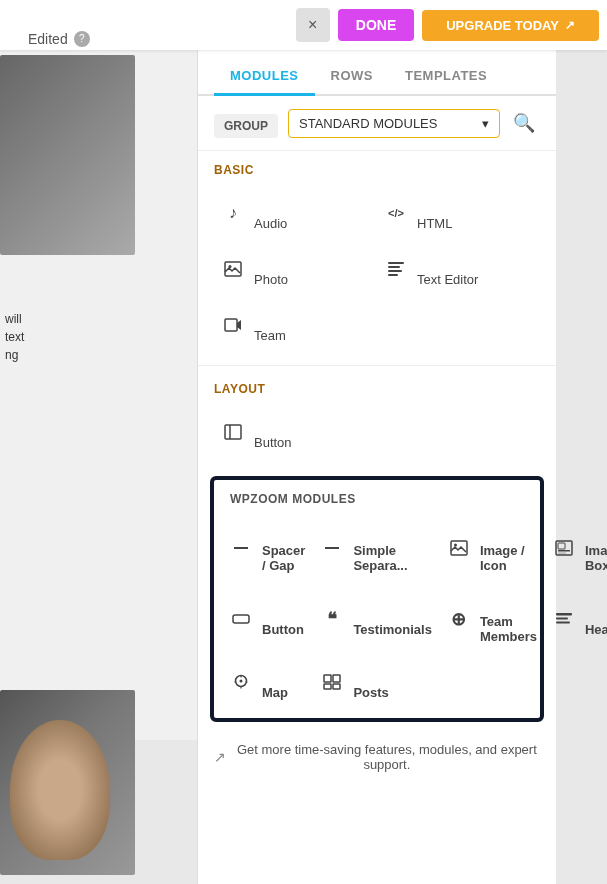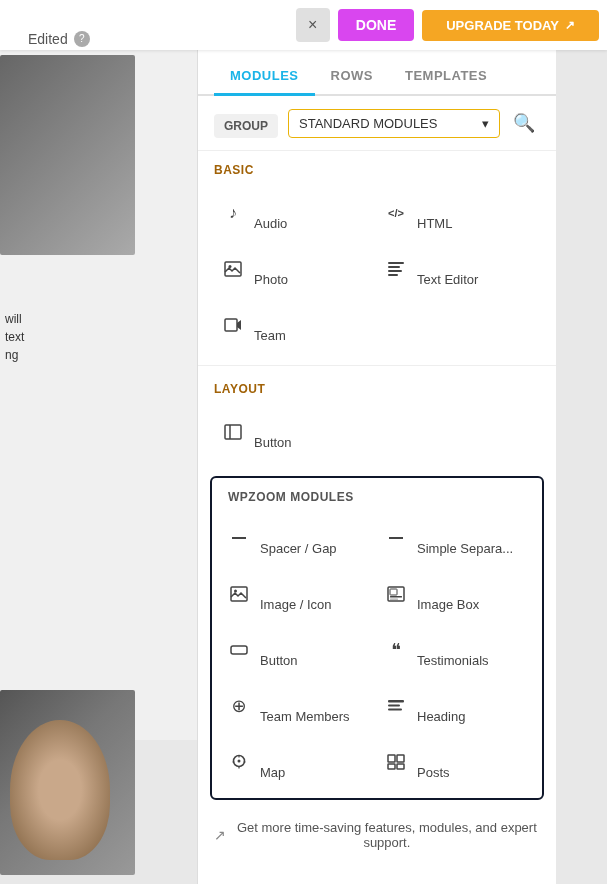--- a/index.html
+++ b/index.html
@@ -275,37 +275,38 @@
 
     .divider {
       height: 1px;
       background: #eee;
       margin: 4px 0;
     }
 
     
     .wpzoom-section {
       margin: 8px 12px;
-      border: 2px solid #0f172a;
+      border: 4px solid #0f172a;
       border-radius: 6px;
       padding: 4px 4px 8px;
     }
 
     .wpzoom-label {
       font-size: 12px;
       font-weight: 700;
       color: #555;
       padding: 8px 12px 6px;
       letter-spacing: 0.5px;
     }
 
     .wpzoom-grid {
       display: grid;
-      grid-template-columns: 1fr 1fr;
+      grid-template-columns: 1fr 1fr 1fr 1fr;
       padding: 0 4px;
+      font-weight: bold;
     }
 
     
     .promo-bar {
       margin: 12px 16px;
       display: flex;
       align-items: center;
       gap: 8px;
       font-size: 13px;
       color: #555;

